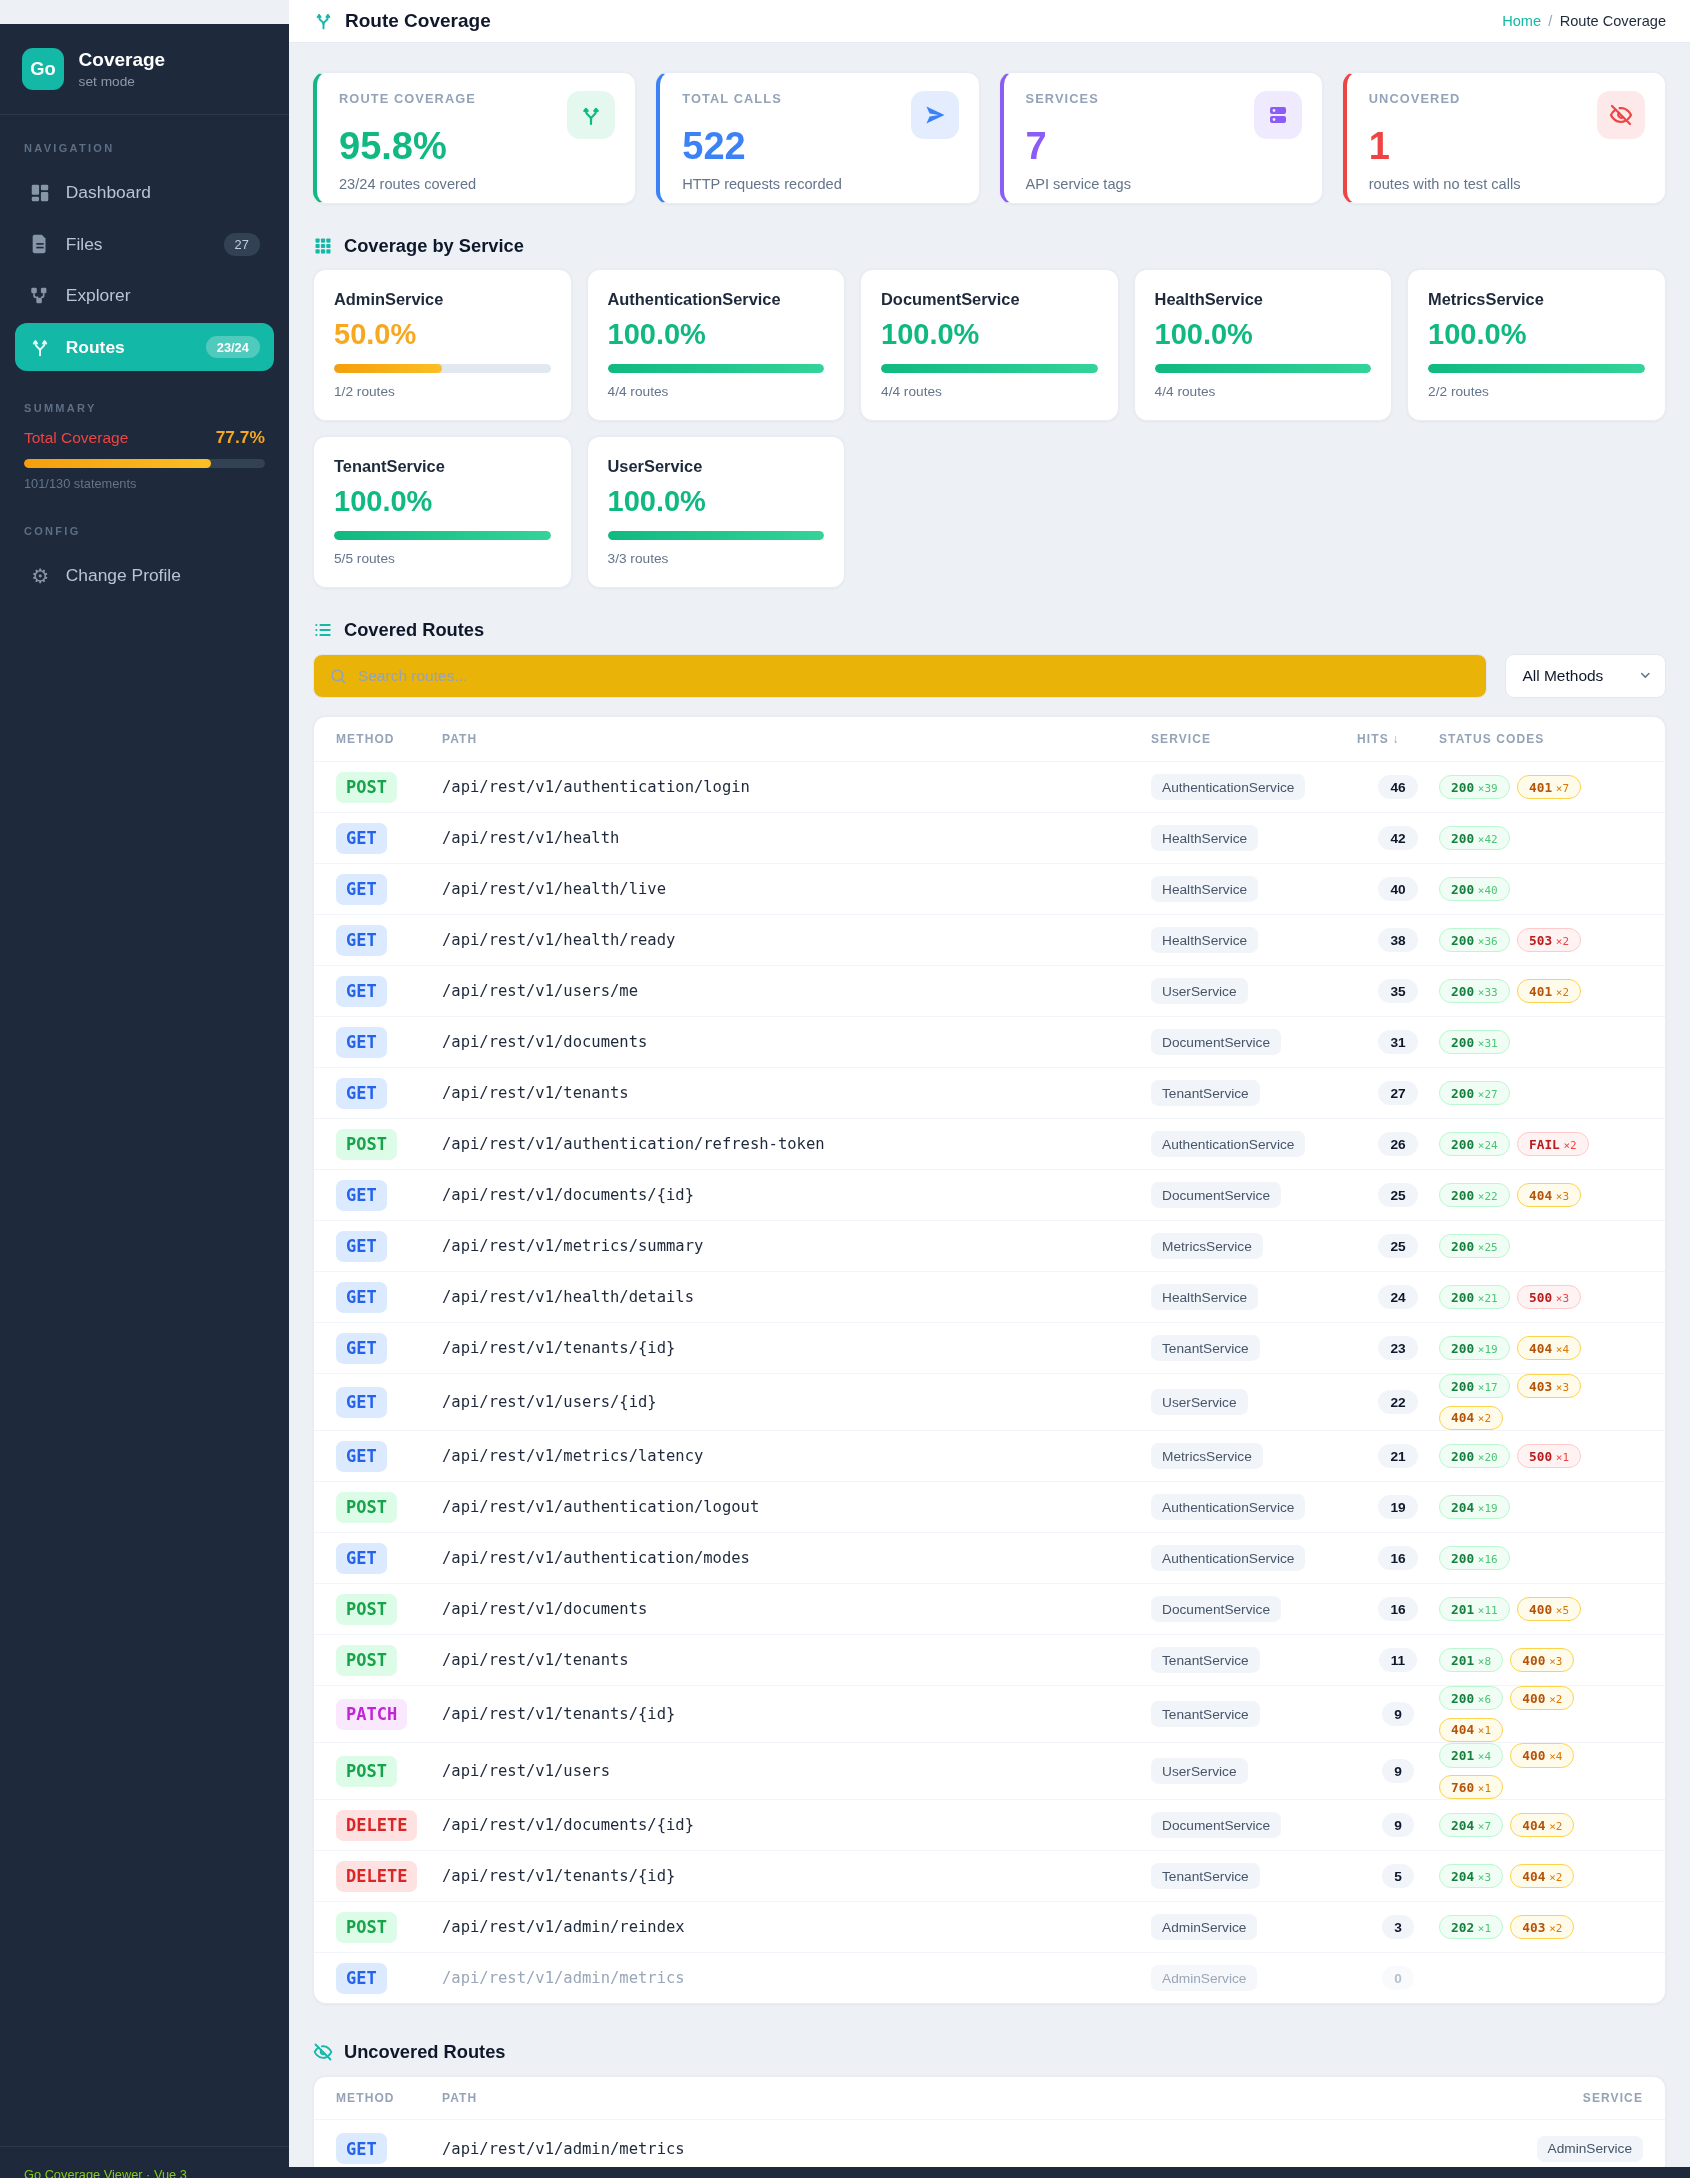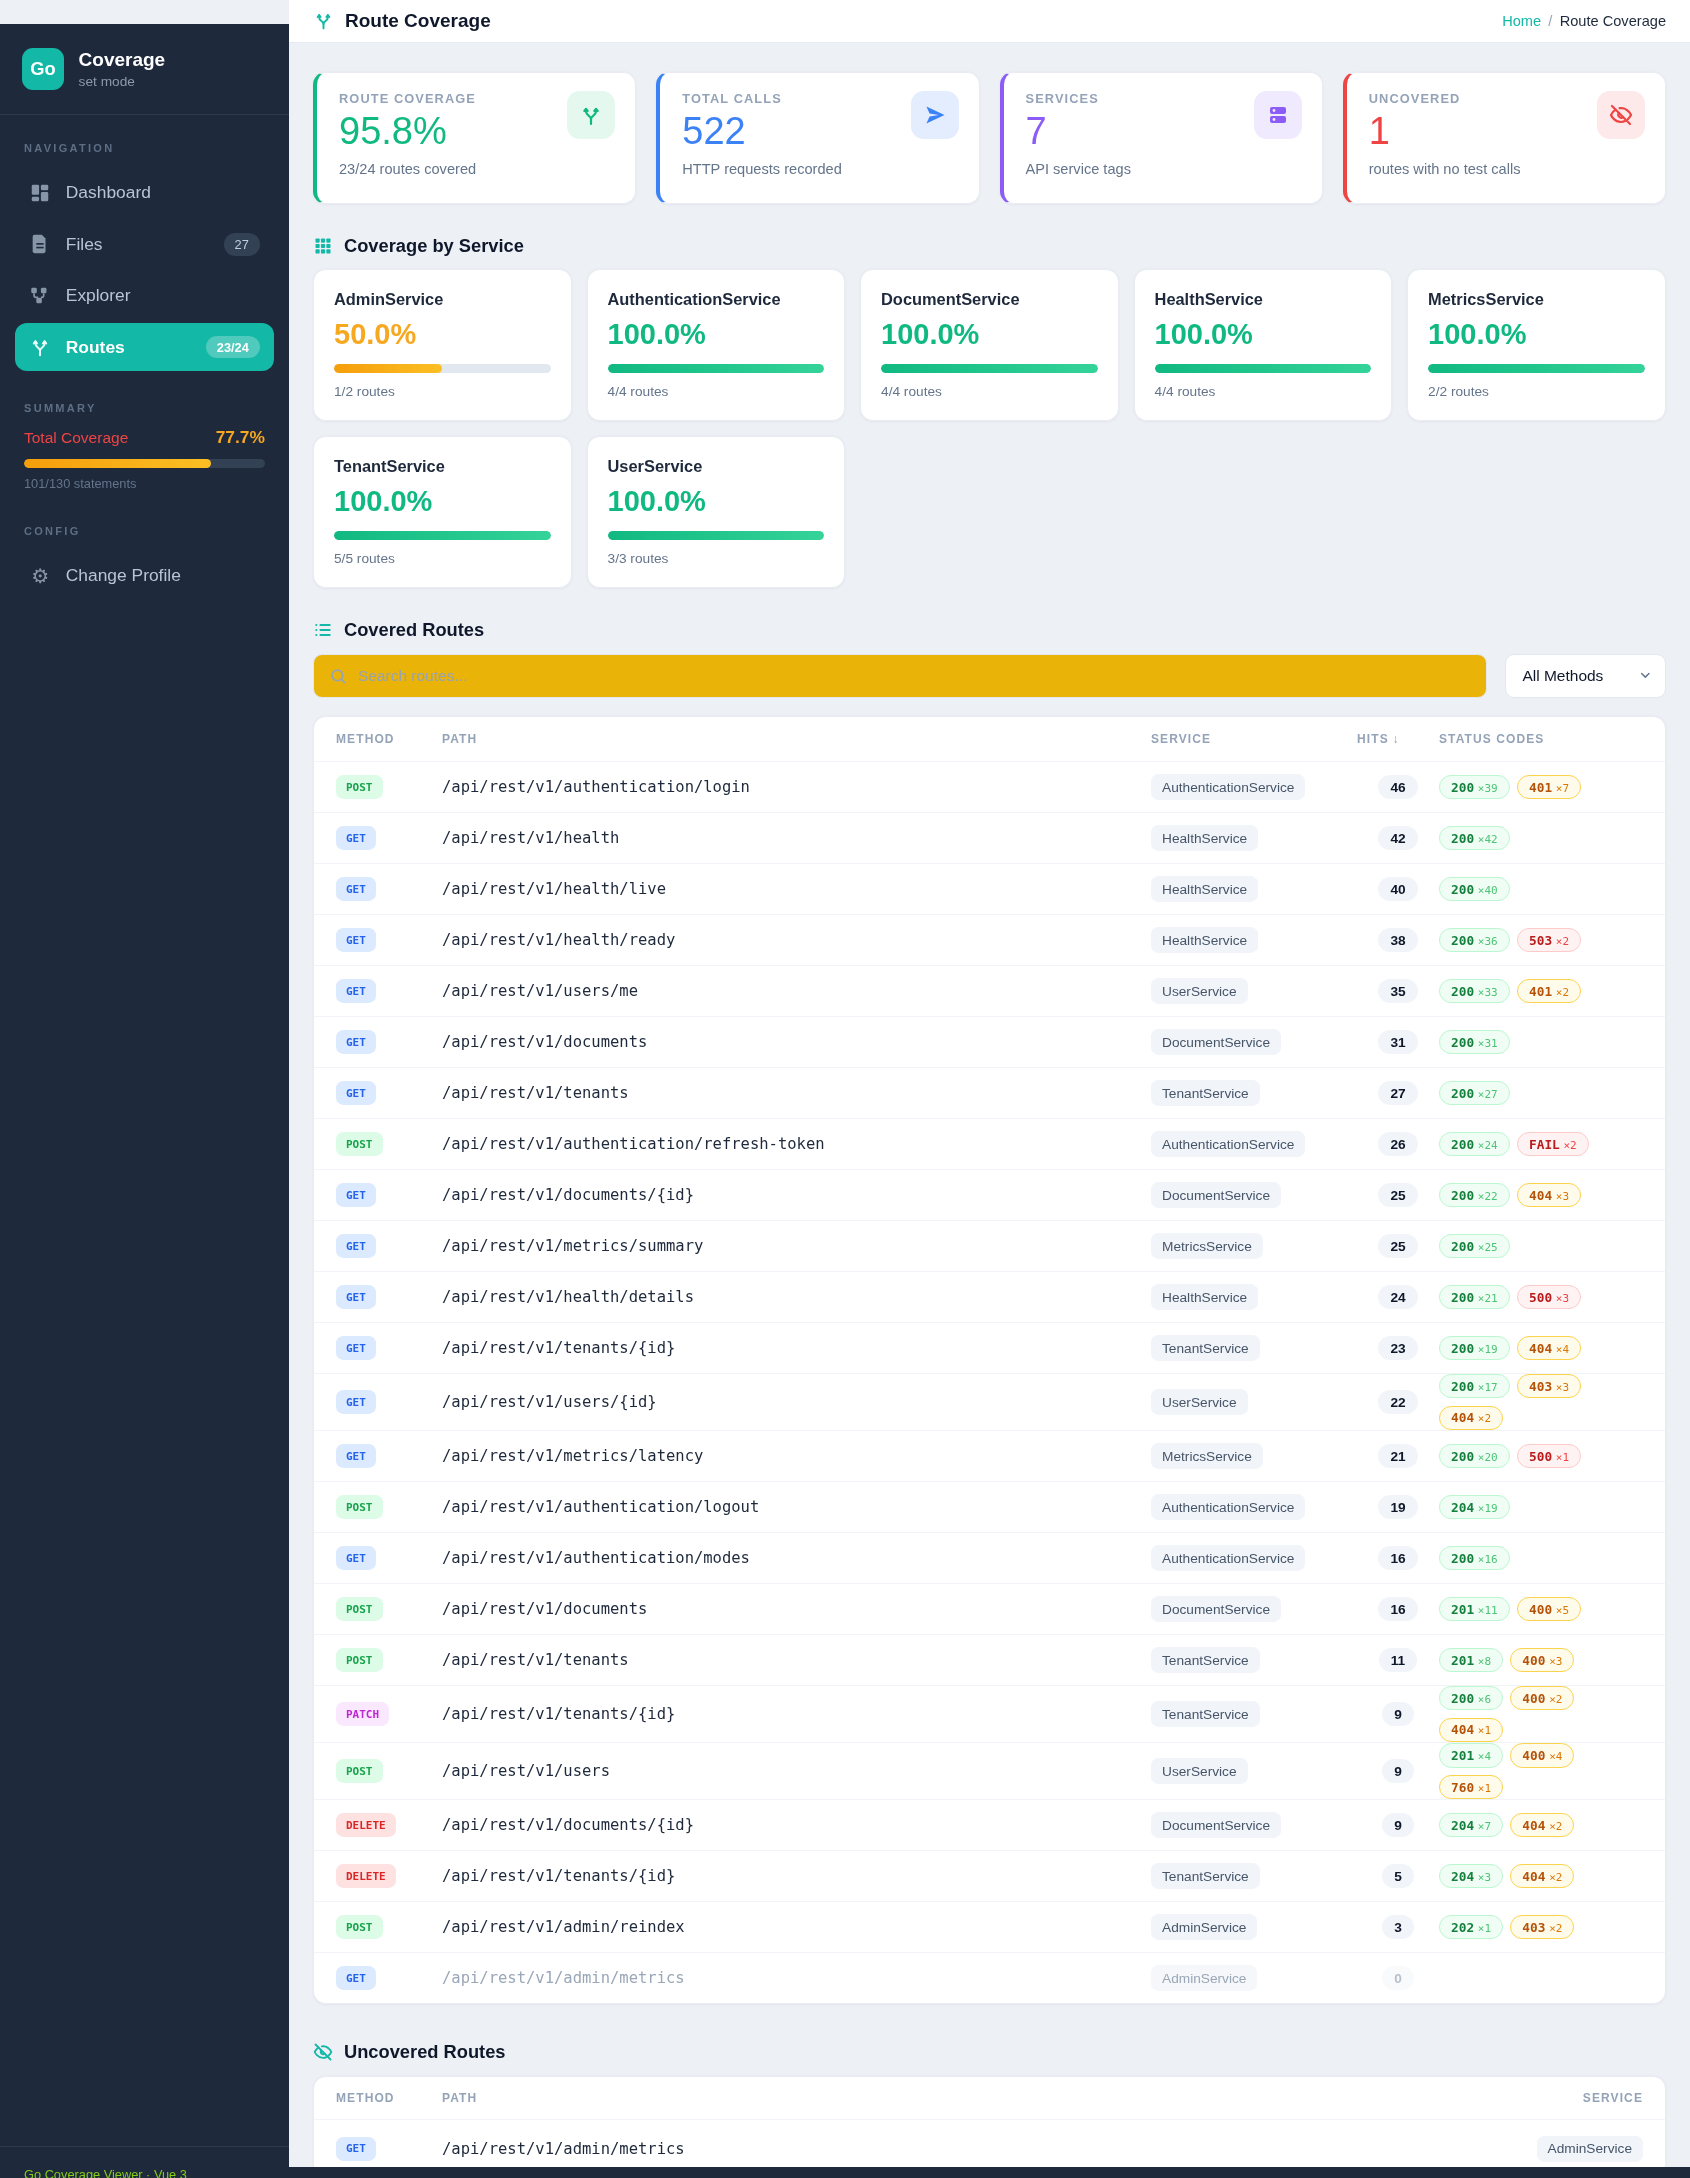--- a/index.html
+++ b/index.html
@@ -35,21 +35,21 @@
   .topbar-title .icn { width:21px; height:21px; color:#14b8a6; }
   .breadcrumb { font-size:14.6px; color:#94a3b8; display:flex; gap:7.3px; align-items:center; }
   .breadcrumb .home { color:#14b8a6; cursor:pointer; }
   .breadcrumb .cur { color:#1e293b; }
 
   .content { padding:29px 24px 0; }
 
   .stats-row { display:grid; grid-template-columns:repeat(4,1fr); gap:20px; }
   .stat-card { background:#fff; border-radius:12.8px; border:0.9px solid #e9edf3; border-left-width:4.6px; box-shadow:0 0.9px 2.7px rgba(15,23,42,.05); padding:18.3px 22px; position:relative; height:132px; }
   .stat-label { font-size:12.8px; font-weight:bold; letter-spacing:1.1px; color:#94a3b8; }
-  .stat-value { font-size:38px; font-weight:normal; margin-top:4px; line-height:42px; }
+  .stat-value { font-size:38px; font-weight:bold; margin-top:19px; line-height:42px; }
   .stat-sub { font-size:14.6px; color:#64748b; margin-top:9.1px; }
   .stat-icon { position:absolute; top:18.3px; right:20px; width:48px; height:48px; border-radius:12.8px; display:flex; align-items:center; justify-content:center; }
   .stat-icon .icn { width:24px; height:24px; }
 
   .section-head { display:flex; align-items:center; gap:11px; margin:31px 0 12.8px; font-size:18.3px; font-weight:bold; color:#0f172a; }
   .section-head .icn { width:20px; height:20px; color:#14b8a6; }
 
   .service-grid { display:grid; grid-template-columns:repeat(5,1fr); gap:14.6px; }
   .svc-card { background:#fff; border-radius:12.8px; border:0.9px solid #e9edf3; box-shadow:0 0.9px 2.7px rgba(15,23,42,.05); padding:20px; height:152px; }
   .svc-name { font-size:16.4px; font-weight:bold; color:#1e293b; }
@@ -68,21 +68,21 @@
   .search-box input { border:none; outline:none; flex:1; font-size:15.5px; font-family:"Liberation Sans",sans-serif; color:#1e293b; background:transparent; }
   .search-box input::placeholder { color:#94a3b8; }
   .select-box { width:161px; background:#fff; border:0.9px solid #e3e8f0; border-radius:9.1px; height:44px; display:flex; align-items:center; justify-content:space-between; padding:0 12.8px 0 16.4px; font-size:15.5px; color:#0f172a; cursor:pointer; }
   .select-box .icn { width:14.6px; height:14.6px; color:#64748b; }
 
   .table-card { background:#fff; border-radius:12.8px; border:0.9px solid #e9edf3; box-shadow:0 0.9px 2.7px rgba(15,23,42,.05); overflow:hidden; }
   .thead, .tr { display:grid; grid-template-columns:106px 709px 206px 82px 1fr; align-items:center; padding:0 22px; }
   .thead { height:44px; font-size:12px; font-weight:bold; letter-spacing:1.1px; color:#94a3b8; }
   .th-hits { display:flex; align-items:center; gap:3.7px; cursor:pointer; }
   .tr { min-height:51px; border-top:0.9px solid #f1f5f9; }
-  .badge-method { display:inline-block; font-family:"DejaVu Sans Mono",monospace; font-size:11px; font-weight:bold; padding:5.5px 10px; border-radius:7.3px; }
+  .badge-method { display:inline-block; font-family:"DejaVu Sans Mono",monospace; font-size:17px; font-weight:bold; padding:5.5px 10px; border-radius:7.3px; }
   .m-GET { background:#dbeafe; color:#2563eb; }
   .m-POST { background:#dcfce7; color:#16a34a; }
   .m-PATCH { background:#fae8ff; color:#c026d3; }
   .m-DELETE { background:#fee2e2; color:#dc2626; }
   .cell-path { font-family:"DejaVu Sans Mono",monospace; font-size:15.5px; color:#1e293b; }
   .pill-service { display:inline-block; background:#f1f5f9; color:#475569; font-size:13.7px; padding:5.5px 11px; border-radius:7.3px; }
   .pill-hits { display:inline-block; background:#f1f5f9; color:#0f172a; font-size:13.7px; font-weight:bold; padding:4.6px 12px; border-radius:913px; }
   .cell-hits { text-align:center; }
   .codes { display:flex; gap:7.3px; flex-wrap:wrap; }
   .code-badge { display:inline-flex; align-items:baseline; gap:3.7px; border:1.4px solid; border-radius:913px; padding:3.7px 11px; font-family:"DejaVu Sans Mono",monospace; }

